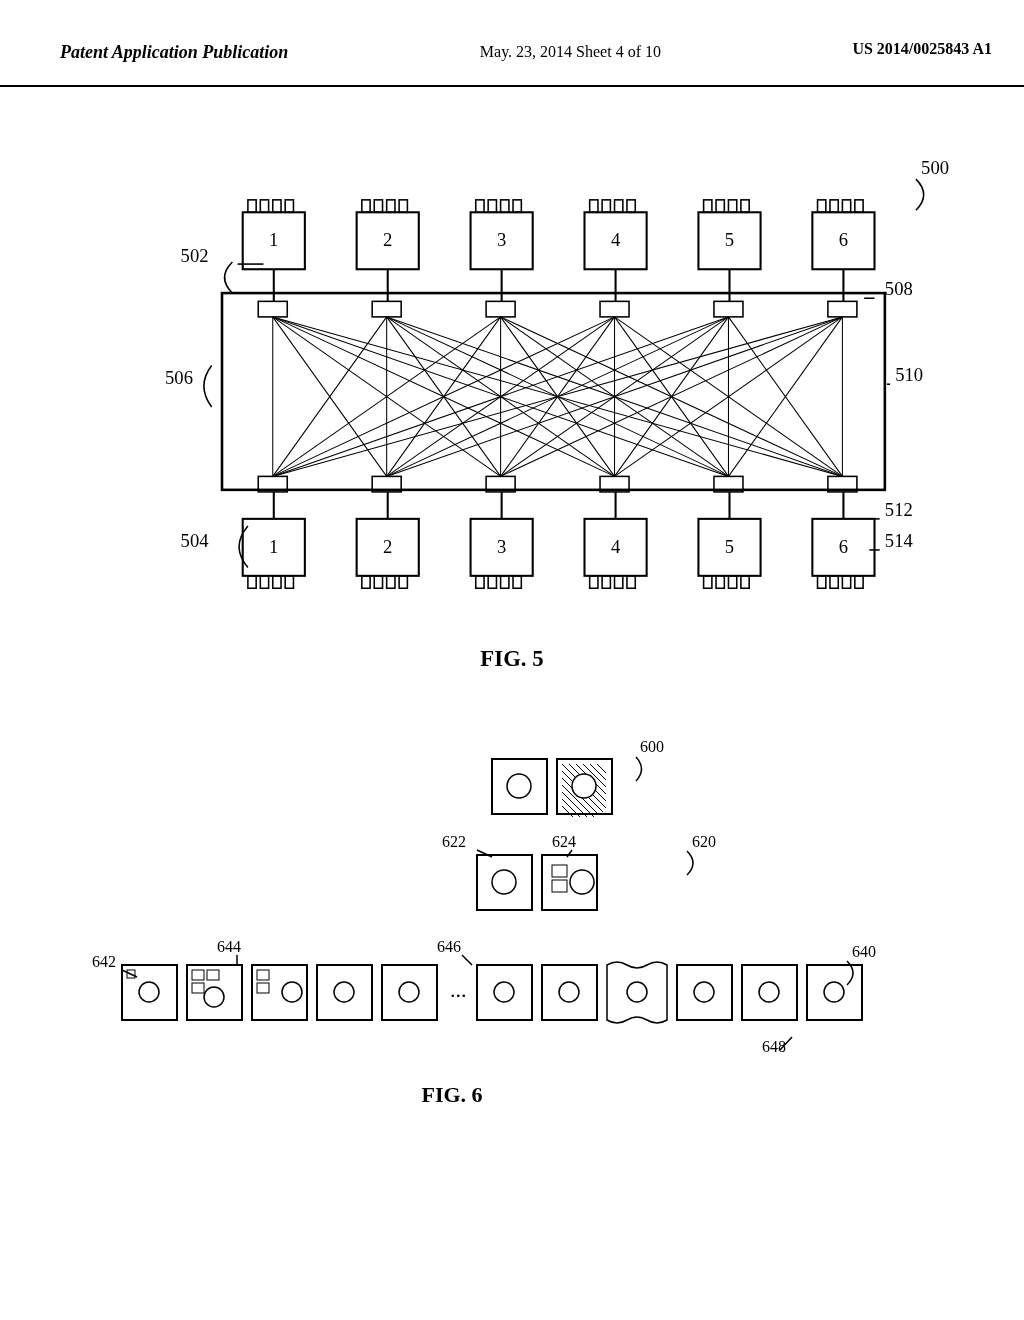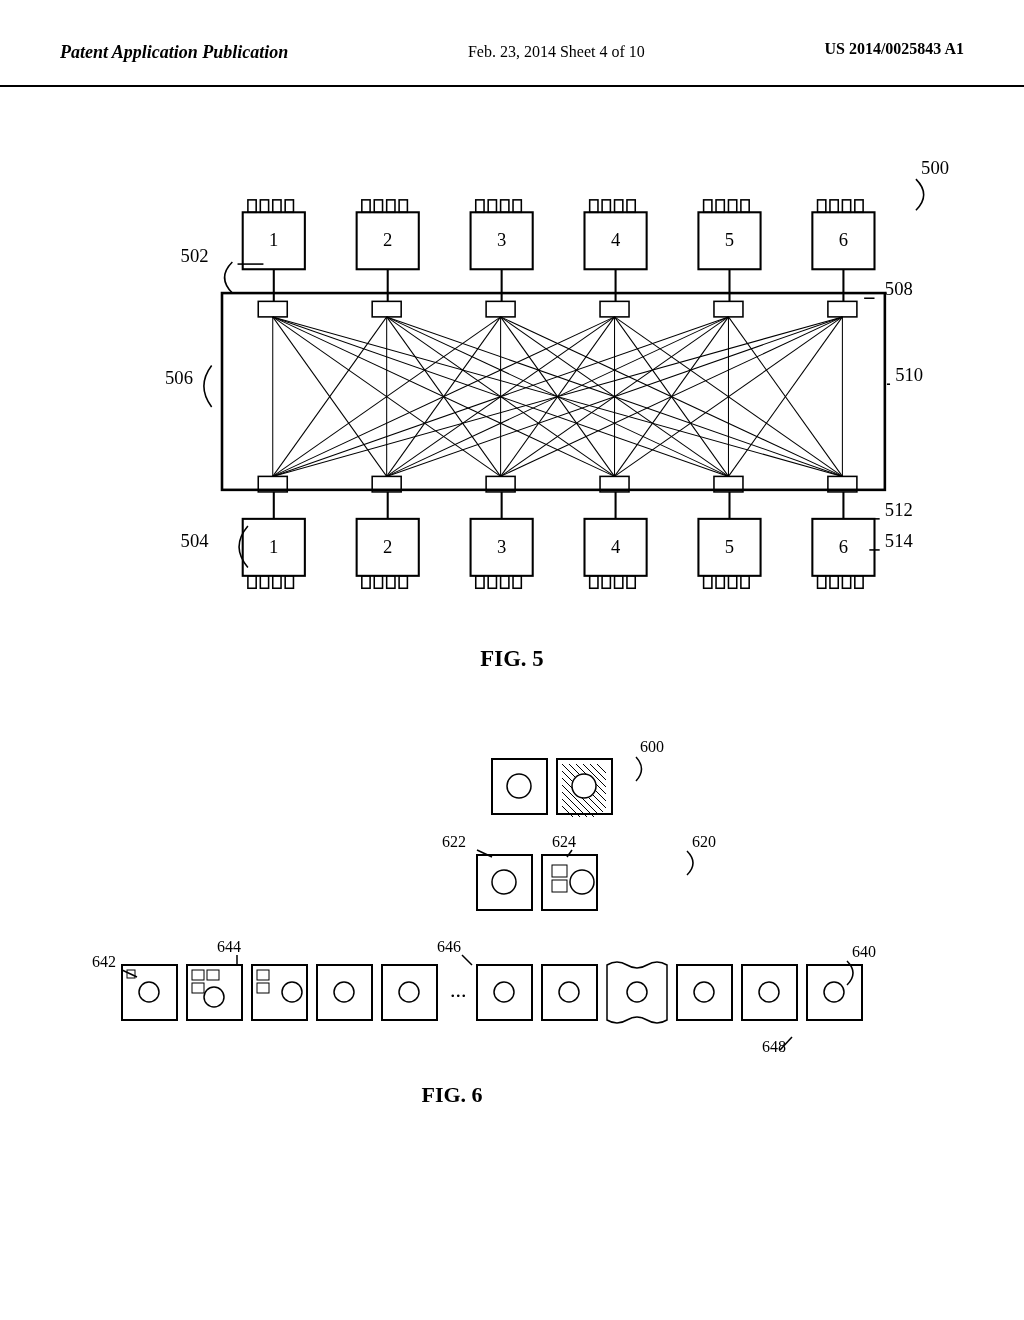--- a/index.html
+++ b/index.html
@@ -10,21 +10,21 @@
       height: 1320px;
       position: relative;
       overflow: hidden;
     }
 
     
     .header {
       display: flex;
       justify-content: space-between;
       align-items: flex-start;
-      padding: 40px 60px 20px 60px;
+      padding: 40px 32px 20px 60px;
       border-bottom: 2px solid #000;
     }
     .header-left {
       font-size: 18px;
       font-weight: bold;
       font-style: italic;
       line-height: 1.4;
     }
     .header-center {
       font-size: 16px;
@@ -70,21 +70,21 @@
     }
   </style>
 </head>
 <body>
 
 <div class="header">
   <div class="header-left">
     <span>Patent Application Publication</span>
   </div>
   <div class="header-center">
-    <span>Feb. 23, 2014  Sheet 4 of 10</span>
+    <span>May. 23, 2014  Sheet 4 of 10</span>
   </div>
   <div class="header-right">
     <span>US 2014/0025843 A1</span>
   </div>
 </div>
 
 <div class="content">
 
   <div class="fig5-container">
     <svg class="fig5-svg" viewBox="0 0 900 560">

